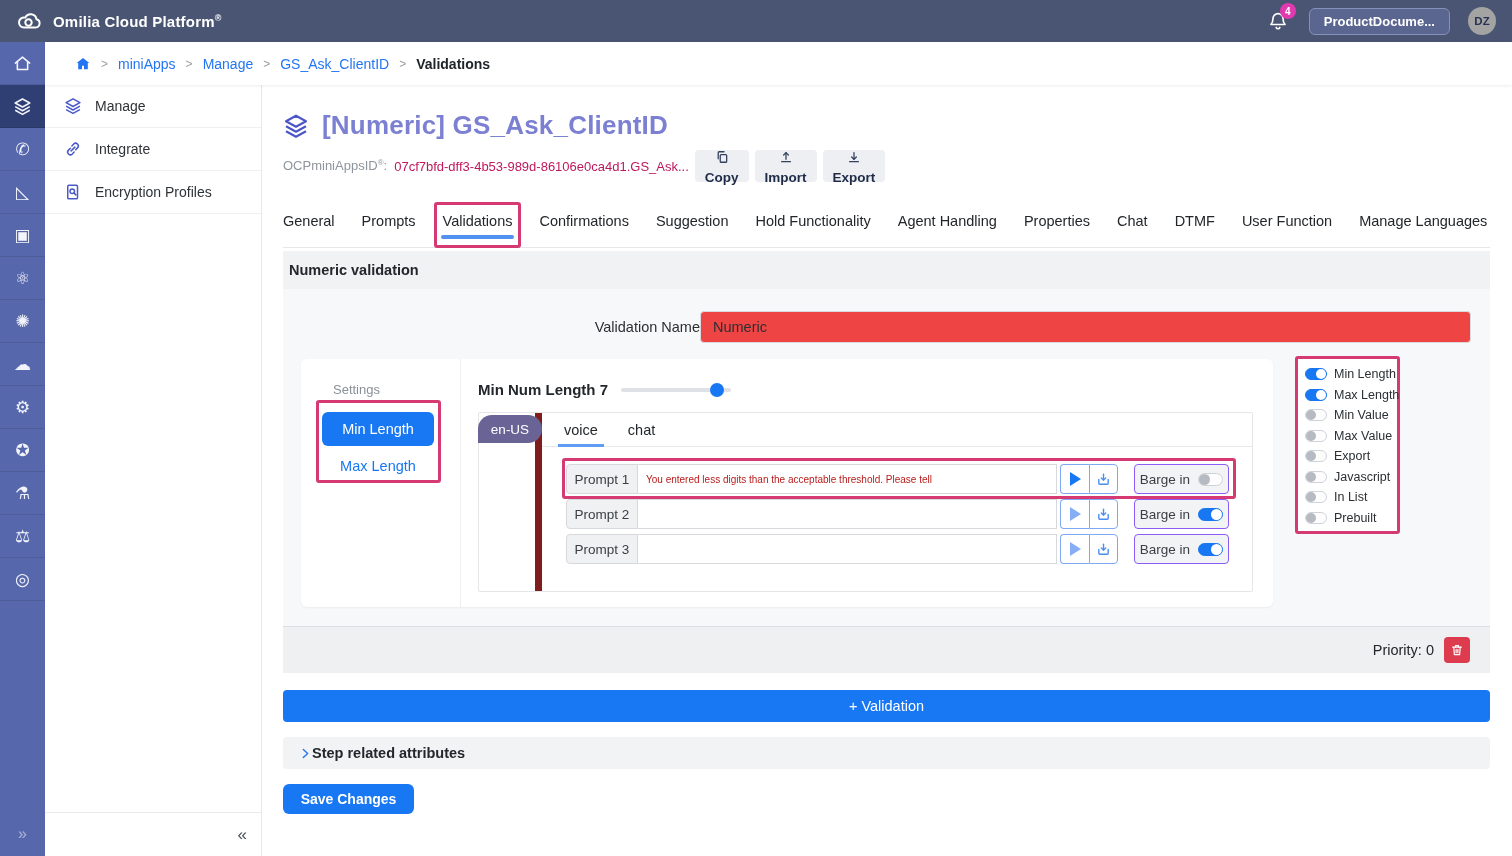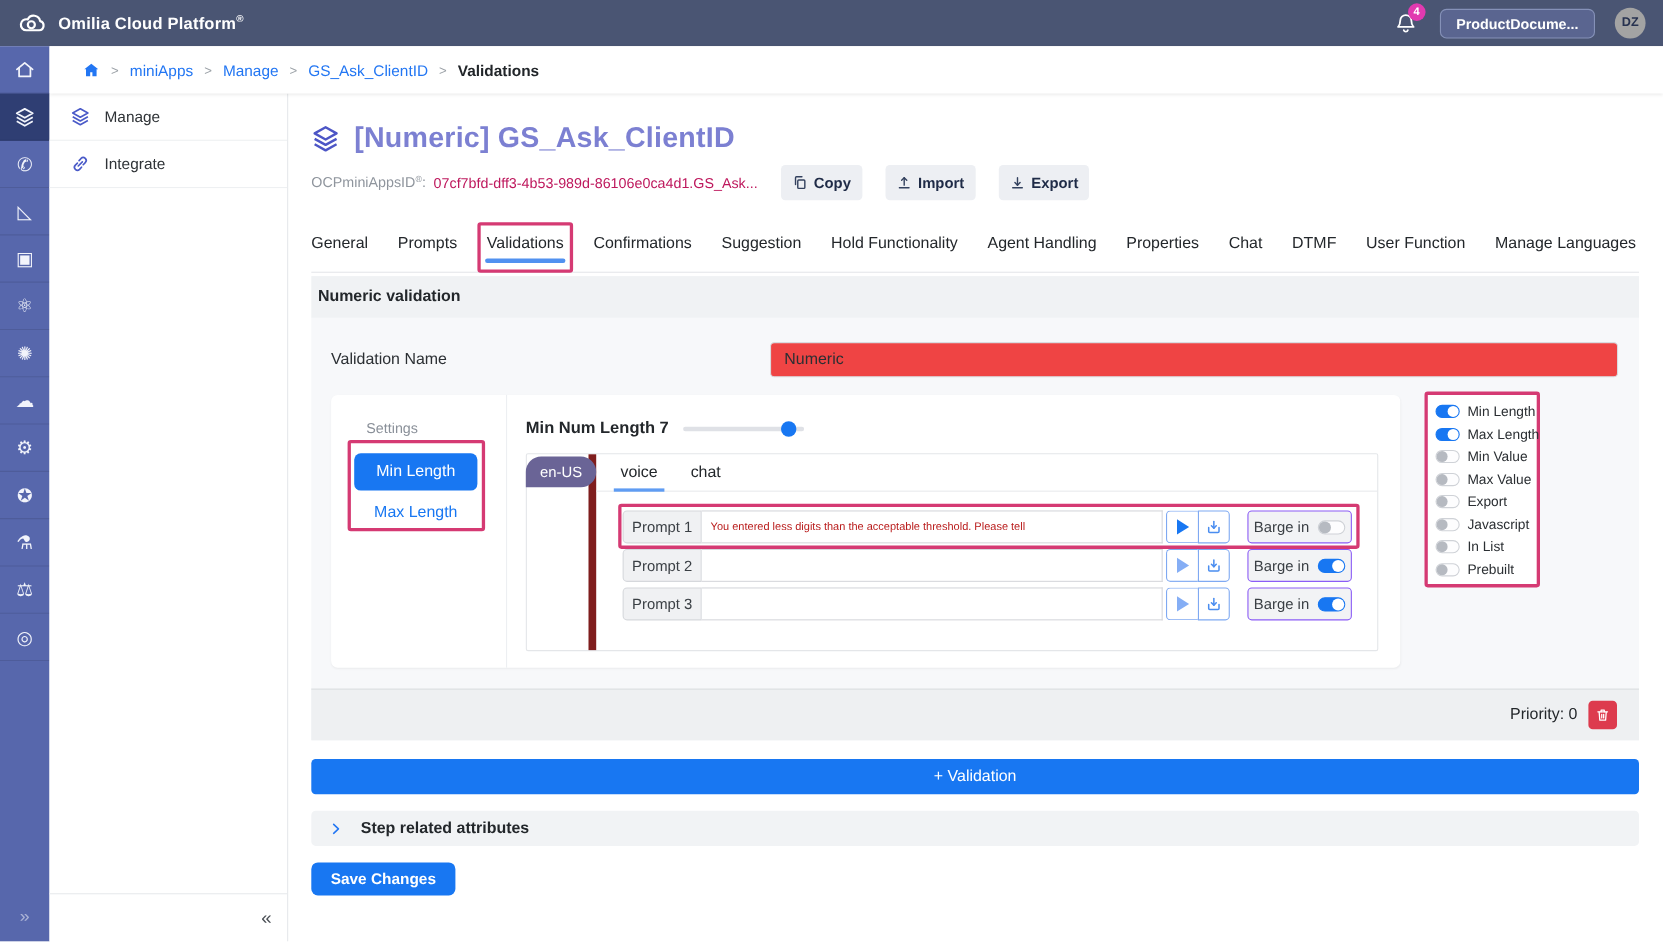--- a/index.html
+++ b/index.html
@@ -49,39 +49,39 @@
 
   
   .main { flex:1; padding:0 22px 0 21px; min-width:0; }
   .title-row { margin-top:25px; display:flex; align-items:center; gap:13px; }
   .title-icon { color:#4d56c6; }
   .page-title { font-size:26px; color:#7c80d2; letter-spacing:.2px; }
   .id-row { margin-top:9px; display:flex; align-items:center; font-size:13px; }
   .id-label { color:#8f959d; }
   .id-label sup { font-size:8px; }
   .id-value { color:#be185d; margin-left:7px; font-size:13px; }
-  .mini-btn { height:32px; margin-left:21px; background:#edeff3; border:none; border-radius:4px;
+  .mini-btn { height:32px; margin-left:6px; background:#edeff3; border:none; border-radius:4px;
     display:flex; align-items:center; gap:6px; padding:0 10px; font-size:13.5px; font-weight:bold;
-    color:#1f2b47; cursor:pointer; font-family:inherit; }
+    color:#1f2b47; cursor:pointer; font-family:inherit;flex-direction:column; }
   .mini-btn svg { color:#33415e; }
 
   
   .tabs-row { margin-top:19px; height:47px; border-bottom:1px solid #e5e7ea; display:flex; gap:27px; position:relative; }
   .tab { padding-top:12px; font-size:14.5px; color:#23272b; cursor:pointer; position:relative; white-space:nowrap; }
   .tab.active .tab-underline { position:absolute; left:-2px; right:-2px; bottom:8px; height:4px; border-radius:2px; background:#5191f0; }
 
   .annot { position:absolute; border:3px solid #d53a73; border-radius:3px; pointer-events:none; z-index:6; }
   .annot-tab { top:1px; bottom:-1px; left:-9px; right:-9px; }
 
   
   .section-head { margin-top:3px; height:38px; background:#f0f2f4; display:flex; align-items:center;
     padding-left:6px; font-size:14.5px; font-weight:bold; color:#23272b; }
   .section-body { background:#f7f8fa; }
   .name-row { display:flex; align-items:center; padding:22px 18px 16px 18px; }
-  .name-label { width:399px; font-size:14.5px; color:#2b2f33; }
+  .name-label { width:399px; font-size:14.5px; color:#2b2f33;text-align:right; }
   .text-input { height:32px; border:1px solid #d9dbdf; border-radius:4px; background:#ef4444;
     font-size:14.5px; color:#2b2f33; padding:0 12px; font-family:inherit; outline:none; }
   .name-input { width:771px; }
 
   .work-area { position:relative; margin-left:18px; height:248px; }
   .card { width:972px; height:248px; background:#fff; border-radius:6px; box-shadow:0 1px 2px rgba(0,0,0,.05); display:flex; }
   .settings-col { width:160px; flex:none; border-right:1px solid #edeff2; position:relative; padding-top:23px; }
   .settings-label { padding-left:32px; font-size:13px; color:#8a9099; }
   .annot-settings { left:15px; top:41px; width:125px; height:83px; }
   .btn-minlen { display:block; width:112px; height:34px; margin:15px 0 0 21px; background:#1877f2; color:#fff;
@@ -140,21 +140,21 @@
 
   .priority-bar { margin-top:19px; height:47px; background:#eef0f2; border-top:1px solid #dcdee2;
     display:flex; align-items:center; justify-content:flex-end; padding-right:20px; gap:10px; }
   .priority-text { font-size:14.5px; color:#23272b; }
   .trash-btn { width:26px; height:26px; background:#dd3b4e; border:none; border-radius:4px;
     display:flex; align-items:center; justify-content:center; color:#fff; cursor:pointer; }
 
   .add-validation { margin-top:17px; width:100%; height:32px; background:#1877f2; color:#fff; border:none;
     border-radius:4px; font-size:14.5px; font-family:inherit; cursor:pointer; }
   .step-bar { margin-top:15px; height:32px; background:#f1f3f5; border-radius:4px; display:flex;
-    align-items:center; padding-left:16px; gap:16px; cursor:pointer; }
+    align-items:center; padding-left:16px; gap:0; cursor:pointer; }
   .step-chev { color:#2276f3; }
   .step-text { font-size:14.5px; font-weight:bold; color:#23272b; }
   .save-btn { margin-top:15px; width:131px; height:30px; background:#1877f2; color:#fff; border:none;
     border-radius:6px; font-size:14px; font-weight:bold; font-family:inherit; cursor:pointer; }
 </style>
 </head>
 <body>
 
 <header class="topbar">
   <div class="brand">
@@ -265,20 +265,30 @@
         </div>
         <div class="side-item">
           <span class="side-icon">
             <svg width="18" height="18" viewBox="0 0 24 24" fill="none" stroke="currentColor" stroke-width="2" stroke-linecap="round" stroke-linejoin="round">
                 <path d="M9.5 14.5 14.5 9.5"></path>
                 <path d="M8.5 11 6 13.5a3.6 3.6 0 0 0 5.1 5.1L13.5 16"></path>
                 <path d="M15.5 13 18 10.5a3.6 3.6 0 0 0-5.1-5.1L10.5 8"></path>
               </svg>
           </span>
           <span>Integrate</span>
+        </div>
+        <div class="side-item">
+          <span class="side-icon">
+            <svg width="18" height="18" viewBox="0 0 24 24" fill="none" stroke="currentColor" stroke-width="2" stroke-linecap="round" stroke-linejoin="round">
+                <rect x="5" y="3" width="13" height="18" rx="1.5"></rect>
+                <circle cx="11" cy="11" r="3"></circle>
+                <path d="m13.2 13.2 2.6 2.6"></path>
+              </svg>
+          </span>
+          <span>Encryption Profiles</span>
         </div>
         <div class="side-spacer"></div>
         <div class="side-collapse">«</div>
       </aside>
 
       <main class="main">
         <div class="title-row">
           <span class="title-icon">
             <svg width="26" height="26" viewBox="0 0 24 24" fill="none" stroke="currentColor" stroke-width="2" stroke-linejoin="round">
                 <path d="M12 2.5 2.8 7.6 12 12.7l9.2-5.1L12 2.5z"></path>

